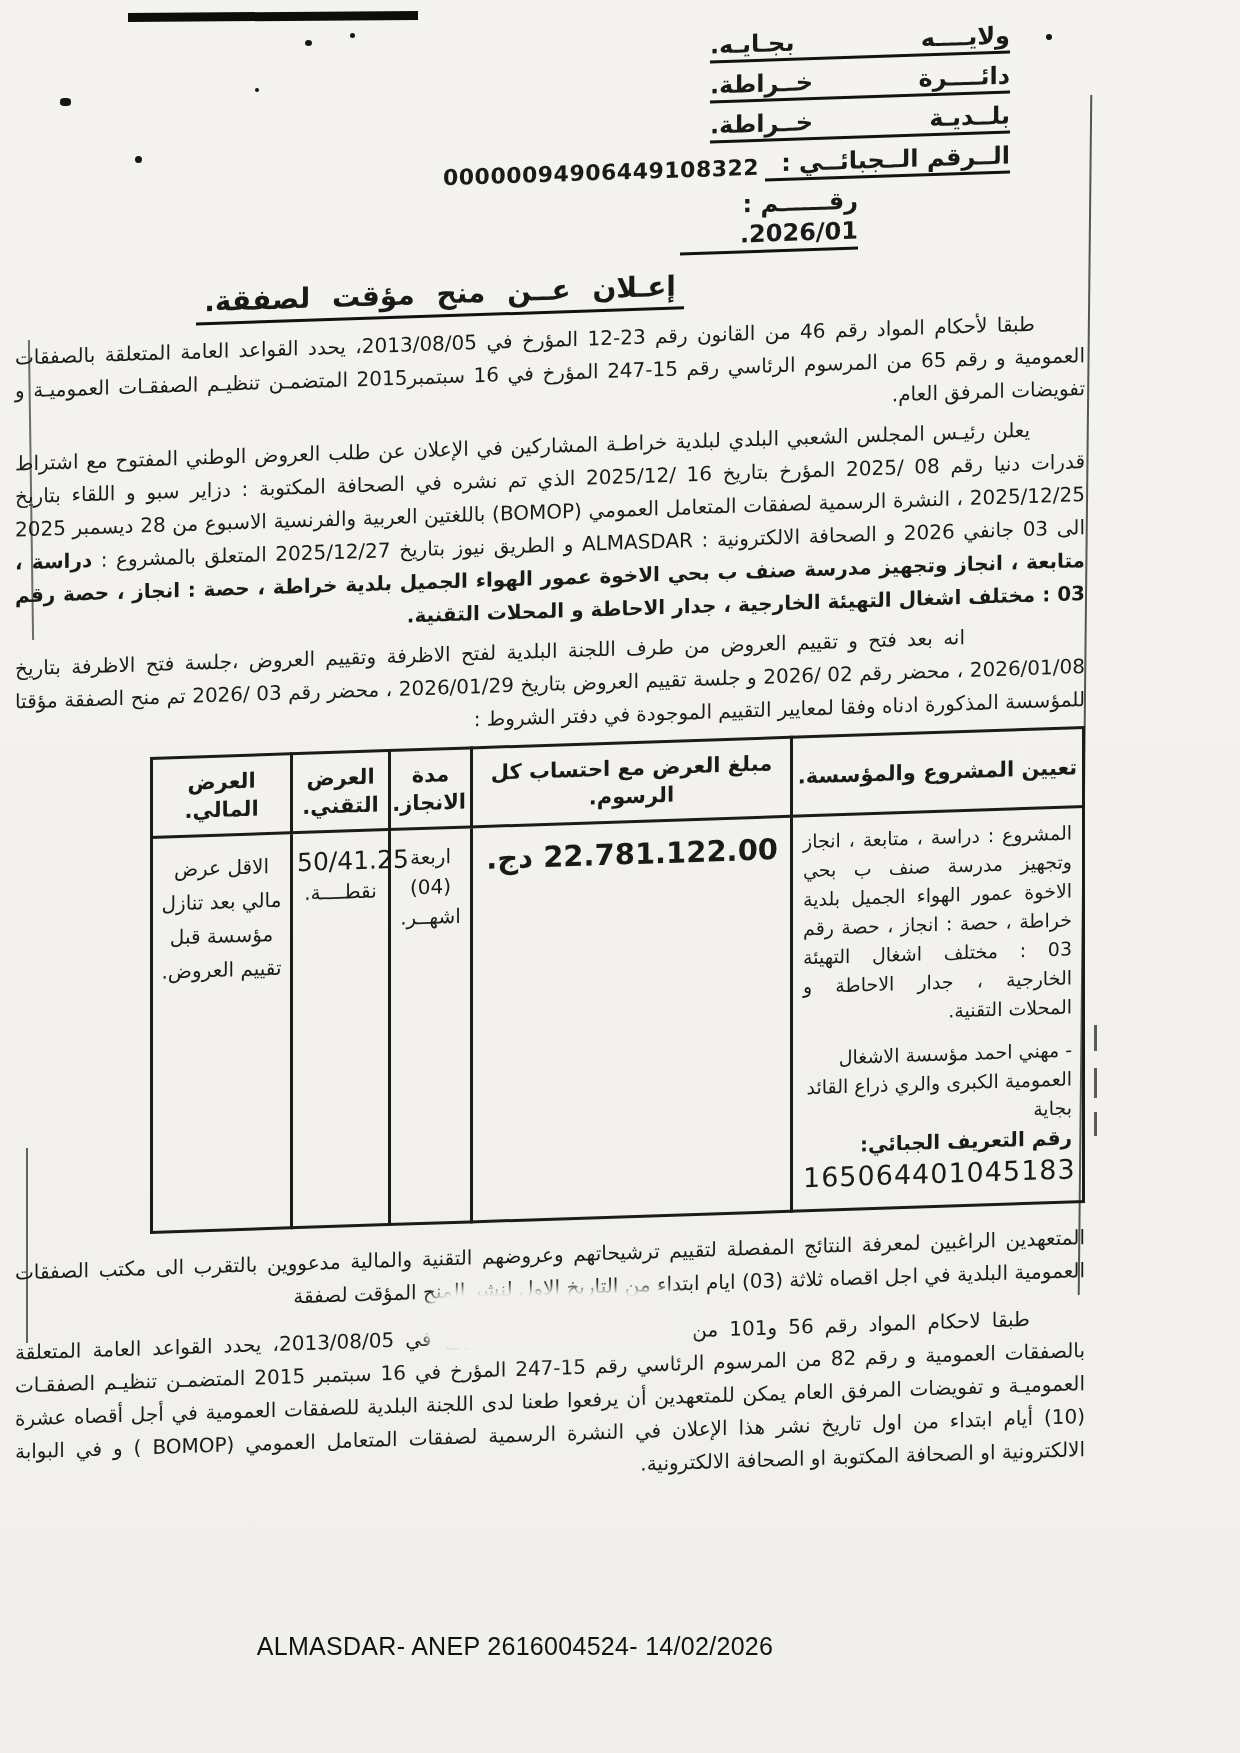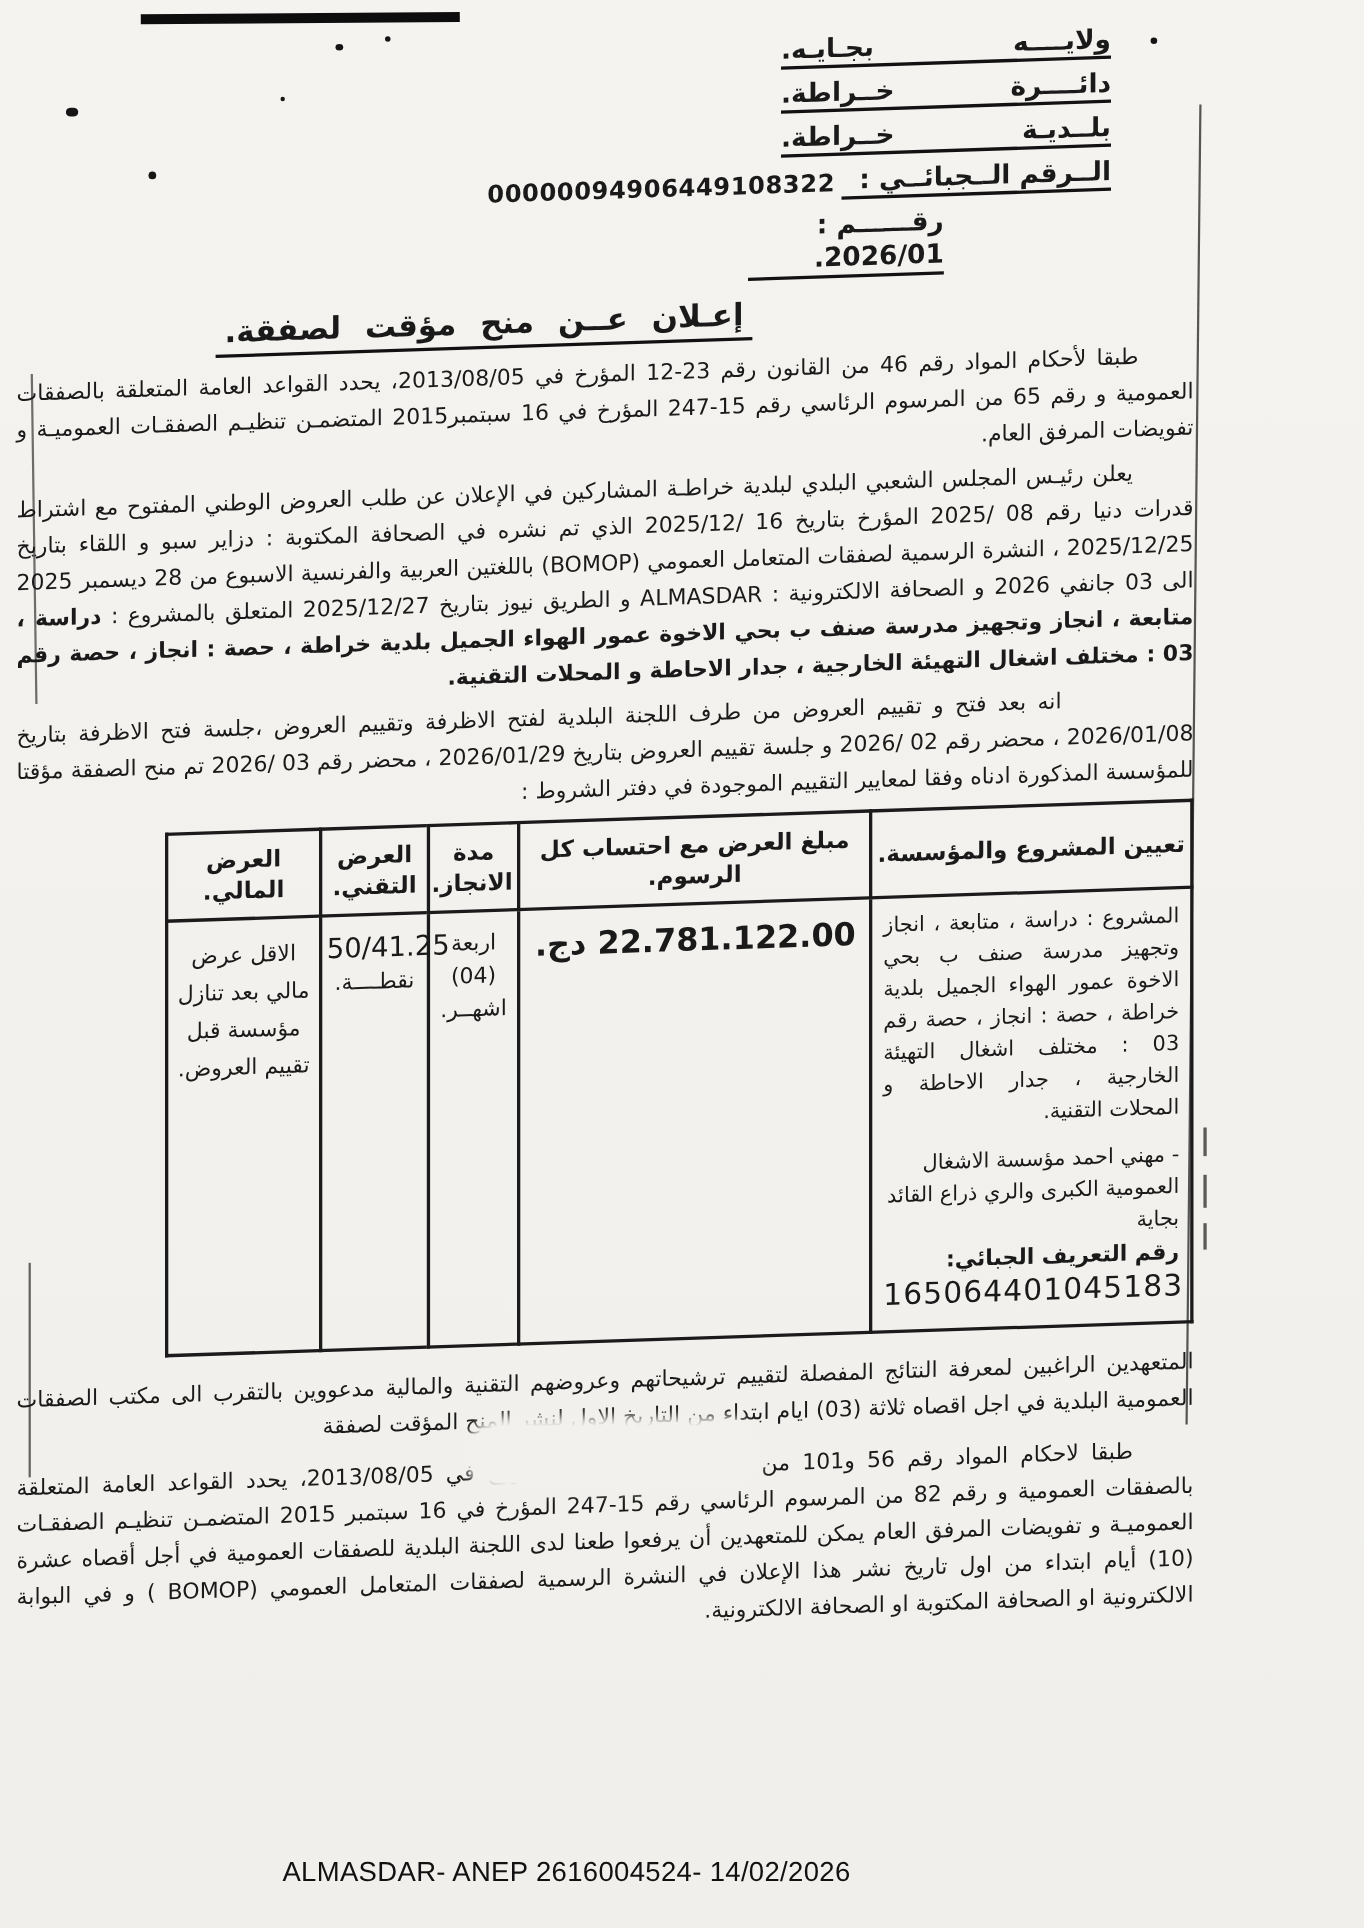--- a/index.html
+++ b/index.html
@@ -64,21 +64,21 @@
   .proj-desc{font-size:19px;line-height:29px;text-align:justify;}
   .proj-company{margin-top:14px;font-size:19px;line-height:29px;}
   .proj-fiscal-label{font-size:20px;font-weight:bold;line-height:30px;}
   .proj-fiscal-id{font-size:27px;letter-spacing:1px;direction:ltr;text-align:left;line-height:34px;}
   .cell-amount{padding:14px 12px 0;font-size:29px;font-weight:600;text-align:right;}
   .cell-duration{padding:12px 4px 0;font-size:20px;line-height:30px;text-align:center;}
   .cell-technical{padding:14px 4px 0;text-align:center;font-size:20px;line-height:30px;}
   .tech-score{font-size:25px;direction:ltr;}
   .cell-financial{padding:14px 8px 0;font-size:20px;line-height:34px;text-align:center;}
   
-  .footer{position:absolute;top:1688px;left:0;width:100%;text-align:center;direction:ltr;
+  .footer{position:absolute;top:1632px;left:0;width:100%;text-align:center;direction:ltr;
     font-family:"Liberation Sans",sans-serif;font-size:25px;color:#111;letter-spacing:.3px;}
   .footer span{position:relative;left:-105px;}
 </style>
 </head>
 <body>
 
 <div class="page">
 
   <div class="top-bar"></div>
   <div class="speck sp1"></div>

